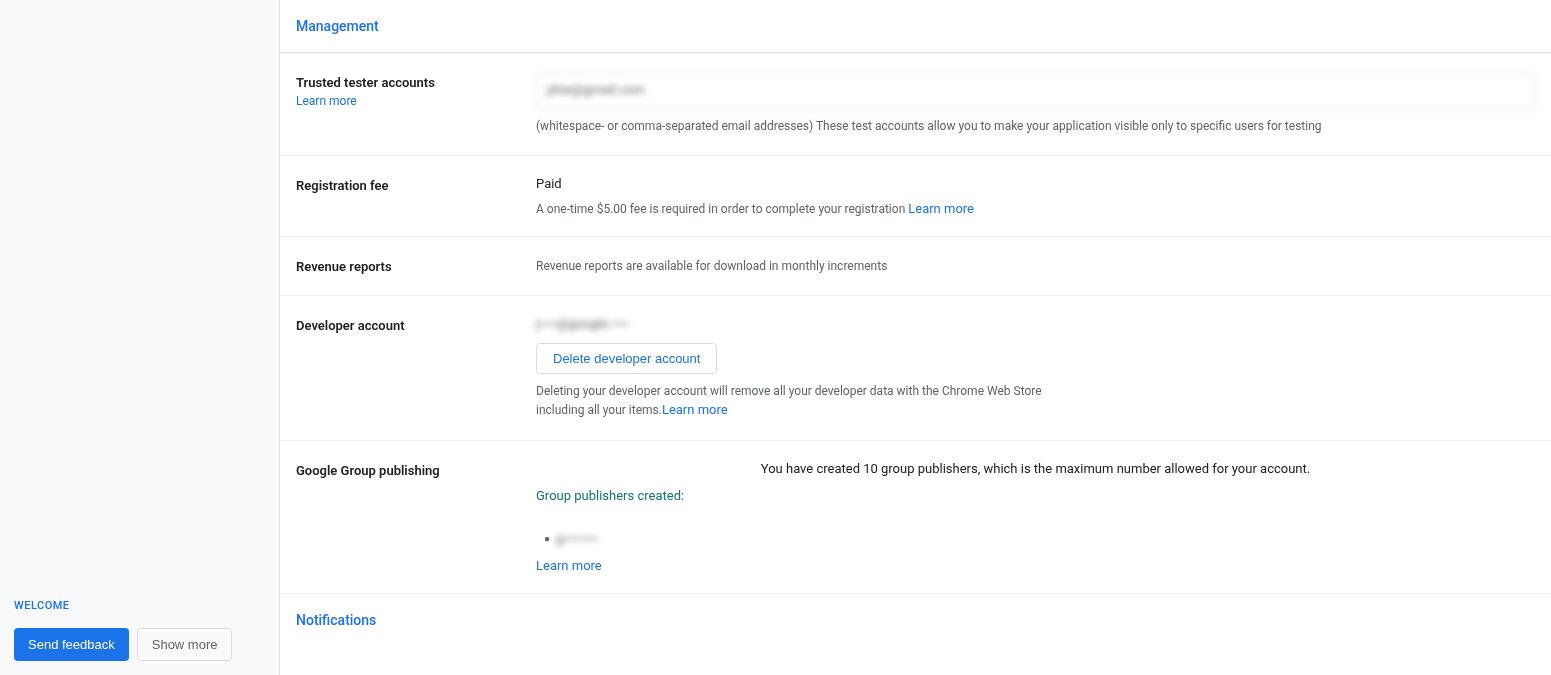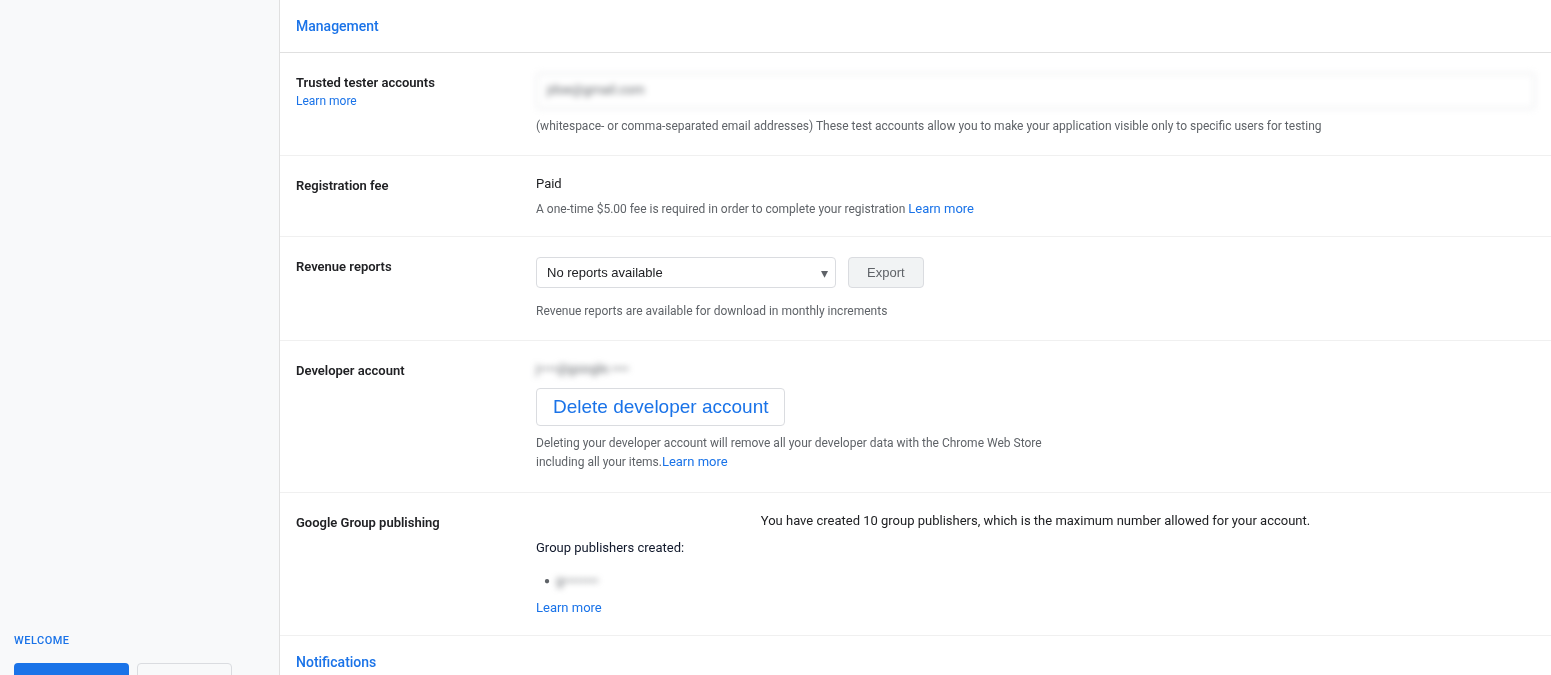--- a/index.html
+++ b/index.html
@@ -186,21 +186,21 @@
       margin-bottom: 4px;
       filter: blur(3px);
       user-select: none;
     }
     .delete-account-btn {
       background: #fff;
       color: #1a73e8;
       border: 1px solid #dadce0;
       border-radius: 4px;
       padding: 7px 16px;
-      font-size: 19px;
+      font-size: 13px;
       cursor: pointer;
       font-weight: 500;
       width: fit-content;
       text-align: center;
     }
     .delete-hint {
       font-size: 12px;
       color: #5f6368;
       line-height: 1.5;
       max-width: 520px;
@@ -211,22 +211,22 @@
       text-decoration: none;
     }
     .group-desc {
       font-size: 13px;
       color: #202124;
       margin-bottom: 4px;
       text-align: center;
     }
     .group-sub {
       font-size: 13px;
-      color: #0f172a;
-      margin-bottom: 6px;
+      color: #0f766e;
+      margin-bottom: 16px;
     }
     .group-item {
       display: flex;
       align-items: center;
       gap: 6px;
       margin: 4px 0 4px 8px;
     }
     .bullet {
       color: #5f6368;
       font-size: 10px;
@@ -289,29 +289,20 @@
         <div class="fee-hint">
           <span>A one-time $5.00 fee is required in order to complete your registration</span>
           <a class="learn-link">Learn more</a>
         </div>
       </div>
     </div>
 
     <div class="settings-row">
       <div class="row-label">Revenue reports</div>
       <div class="row-content">
-        <div class="reports-row">
-          <div class="select-wrapper">
-            <select>
-              <option>No reports available</option>
-            </select>
-            <span class="chevron-icon">▾</span>
-          </div>
-          <button class="export-btn">Export</button>
-        </div>
         <div class="hint-text">Revenue reports are available for download in monthly increments</div>
       </div>
     </div>
 
     <div class="settings-row">
       <div class="row-label">Developer account</div>
       <div class="row-content">
         <div class="developer-account-email">j••••@google.••••</div>
         <button class="delete-account-btn">Delete developer account</button>
         <div class="delete-hint">

